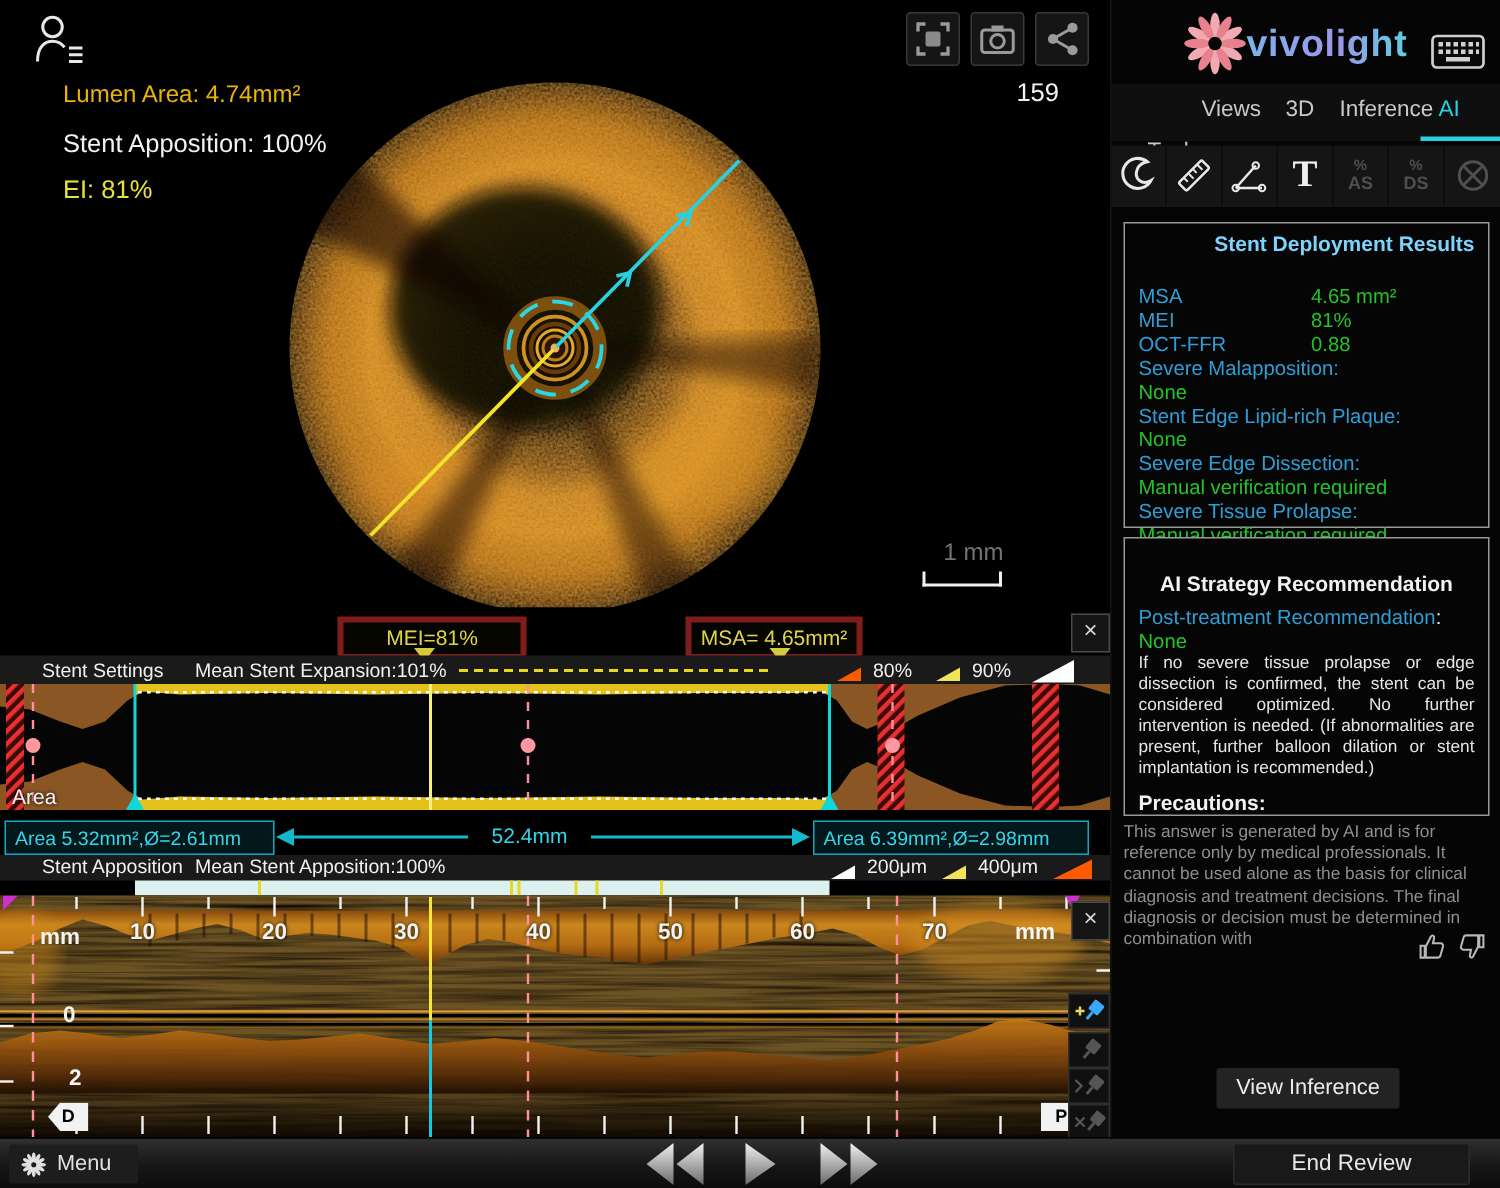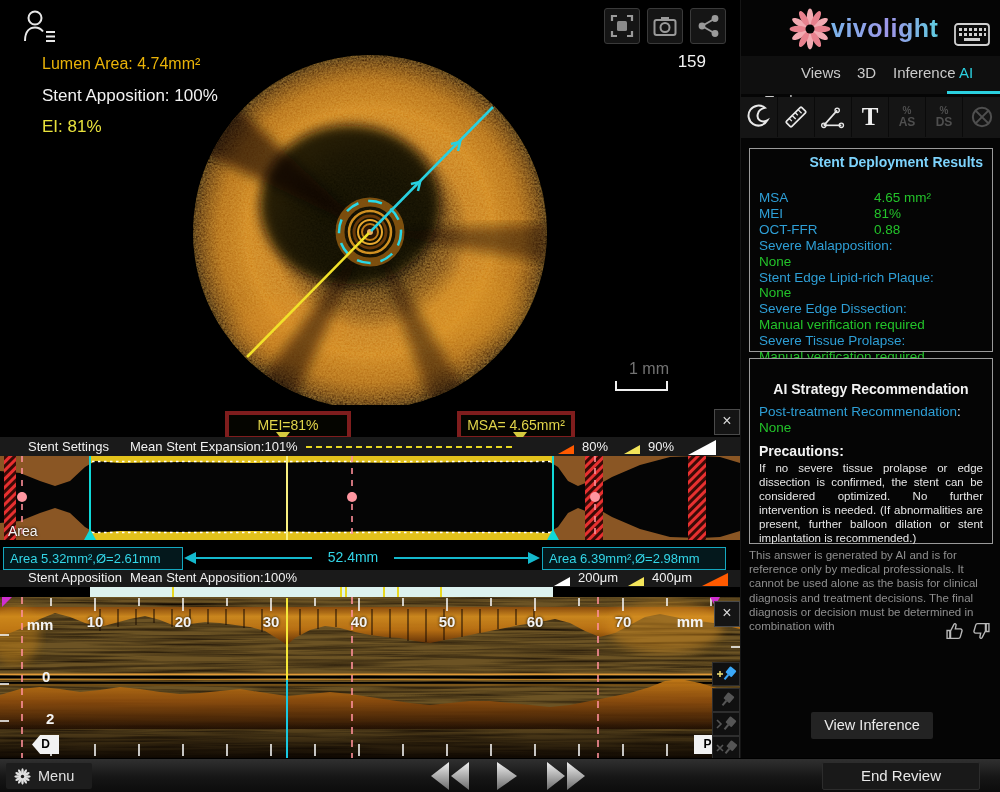--- a/index.html
+++ b/index.html
@@ -533,22 +533,22 @@
         <div class="finding-value">Manual verification required</div>
       </div>
     </div>
 
     <div class="abs" style="left:8px;top:358px;width:244px;height:186px;border:1px solid #9a9a9a;background:#050505;box-sizing:border-box;padding:22px 9px;">
       <div style="text-align:center;font-size:14px;font-weight:600;color:#f2f2f2;margin-bottom:7px;">AI Strategy Recommendation</div>
       <div style="font-size:13.5px;line-height:15.5px;">
         <span style="color:#2e9fd6;">Post-treatment Recommendation</span><span style="color:#f0f0f0;">:</span>
       </div>
       <div class="finding-value">None</div>
+      <div style="font-size:11.5px;line-height:14px;color:#e6e6e6;text-align:justify;">If no severe tissue prolapse or edge dissection is confirmed, the stent can be considered optimized. No further intervention is needed. (If abnormalities are present, further balloon dilation or stent implantation is recommended.)</div>
       <div style="font-size:14px;font-weight:bold;color:#f2f2f2;margin-top:8px;margin-bottom:2px;">Precautions:</div>
-      <div style="font-size:11.5px;line-height:14px;color:#e6e6e6;text-align:justify;">If no severe tissue prolapse or edge dissection is confirmed, the stent can be considered optimized. No further intervention is needed. (If abnormalities are present, further balloon dilation or stent implantation is recommended.)</div>
     </div>
 
     <div class="abs" style="left:8px;top:548px;width:244px;font-size:11.5px;line-height:14.2px;color:#8f8f8f;">This answer is generated by AI and is for reference only by medical professionals. It cannot be used alone as the basis for clinical diagnosis and treatment decisions. The final diagnosis or decision must be determined in combination with</div>
     <div class="abs" style="left:204px;top:622px;width:22px;height:20px;cursor:pointer;">
       <svg width="20" height="18" viewBox="0 0 18 17">
         <path d="M1.5,8 h2.6 v7.5 H1.5 z M4.8,8.5 L8,2.2 c0.8,-1.3 2.4,-0.4 2,1 L9.3,6.5 h4.8 c1.1,0 1.8,1 1.5,2 l-1.6,5.6 c-0.2,0.8 -1,1.4 -1.8,1.4 H4.8 z" fill="none" stroke="#b8b8b8" stroke-width="1.3"></path>
       </svg>
     </div>
     <div class="abs" style="left:230px;top:622px;width:22px;height:20px;cursor:pointer;">
       <svg width="20" height="18" viewBox="0 0 18 17">

